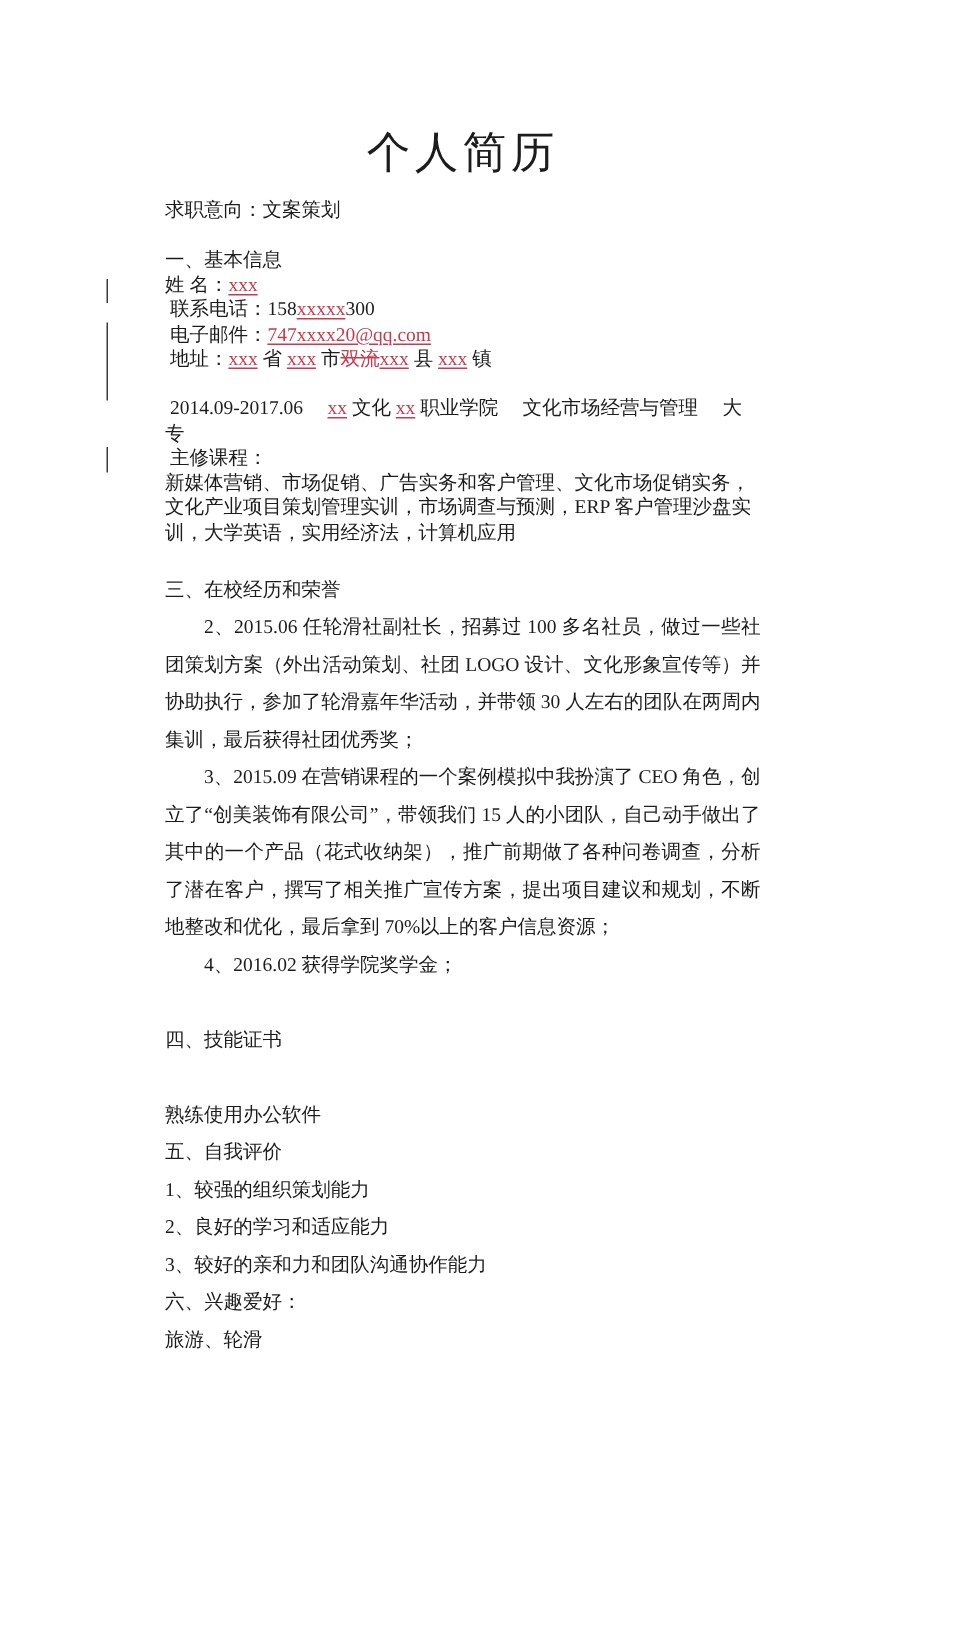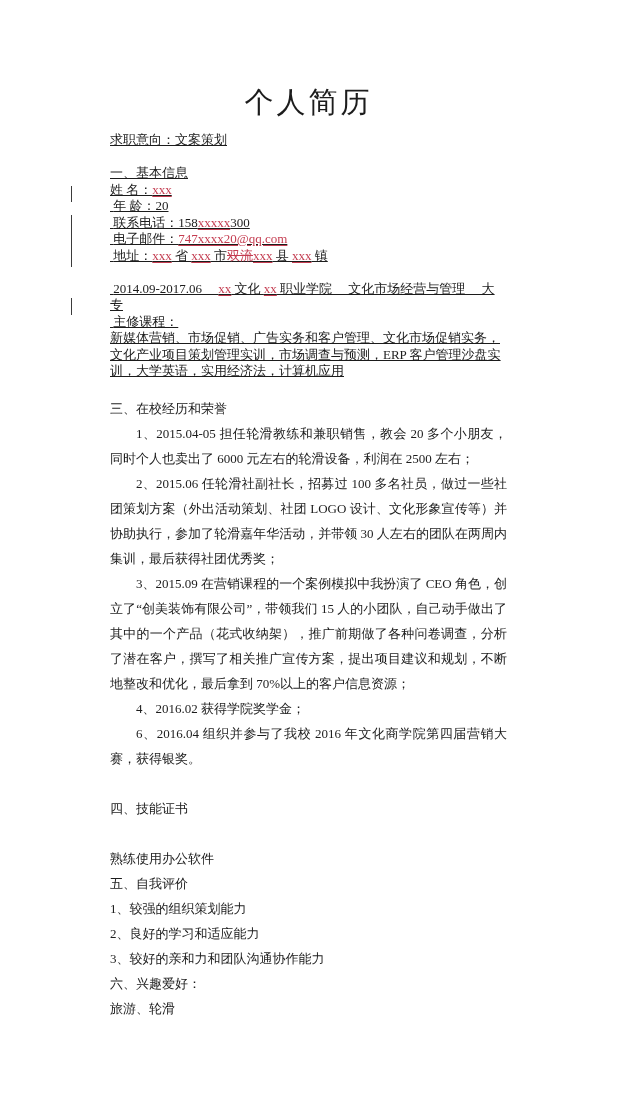--- a/index.html
+++ b/index.html
@@ -28,21 +28,21 @@
     color: var(--ink, #1c1c1c);
     line-height: 36px;
     margin: 0 0 12px 0;
   }
   .content p {
     margin: 0;
     font-size: 13px;
     color: var(--ink, #1c1c1c);
     white-space: pre-wrap;
   }
-  .ln-s { line-height: 16.5px; min-height: 16.5px; text-decoration: underline; }
+  .ln-s { line-height: 16.5px; min-height: 16.5px; }
   .ln-l { line-height: 25px; min-height: 25px; text-align: justify; }
   .indent { text-indent: 2em; }
   .ins {
     color: var(--rev, #c43c50);
     text-decoration: underline;
     text-underline-offset: 2px;
   }
   .del {
     color: var(--rev, #c43c50);
     text-decoration: line-through;
@@ -57,35 +57,32 @@
 <body>
 
 <div class="page">
   <div class="content">
     <h1 class="doc-title">个人简历</h1>
     <div>
         <p class="ln-s"><span>求职意向：文案策划</span></p>
         <p class="ln-s"></p>
         <p class="ln-s"><span>一、基本信息</span></p>
         <p class="ln-s"><span>姓 名：</span><span class="ins">xxx</span></p>
-        <p class="ln-s"><span> 年 龄：20</span></p>
         <p class="ln-s"><span> 联系电话：158</span><span class="ins">xxxxx</span><span>300</span></p>
         <p class="ln-s"><span> 电子邮件：</span><span class="ins">747xxxx20@qq.com</span></p>
         <p class="ln-s"><span> 地址：</span><span class="ins">xxx</span><span> 省 </span><span class="ins">xxx</span><span> 市</span><span class="del">双流</span><span class="ins">xxx</span><span> 县 </span><span class="ins">xxx</span><span> 镇</span></p>
         <p class="ln-s"></p>
         <p class="ln-s"><span> 2014.09-2017.06　 </span><span class="ins">xx</span><span> 文化 </span><span class="ins">xx</span><span> 职业学院　 文化市场经营与管理　 大专</span></p>
         <p class="ln-s"><span> 主修课程：</span></p>
         <p class="ln-s"><span>新媒体营销、市场促销、广告实务和客户管理、文化市场促销实务，文化产业项目策划管理实训，市场调查与预测，ERP 客户管理沙盘实训，大学英语，实用经济法，计算机应用</span></p>
         <p class="ln-s"></p>
         <p class="ln-l"><span>三、在校经历和荣誉</span></p>
-        <p class="ln-l indent"><span>1、2015.04-05 担任轮滑教练和兼职销售，教会 20 多个小朋友，同时个人也卖出了 6000 元左右的轮滑设备，利润在 2500 左右；</span></p>
         <p class="ln-l indent"><span>2、2015.06 任轮滑社副社长，招募过 100 多名社员，做过一些社团策划方案（外出活动策划、社团 LOGO 设计、文化形象宣传等）并协助执行，参加了轮滑嘉年华活动，并带领 30 人左右的团队在两周内集训，最后获得社团优秀奖；</span></p>
         <p class="ln-l indent"><span>3、2015.09 在营销课程的一个案例模拟中我扮演了 CEO 角色，创立了“创美装饰有限公司”，带领我们 15 人的小团队，自己动手做出了其中的一个产品（花式收纳架），推广前期做了各种问卷调查，分析了潜在客户，撰写了相关推广宣传方案，提出项目建议和规划，不断地整改和优化，最后拿到 70%以上的客户信息资源；</span></p>
         <p class="ln-l indent"><span>4、2016.02 获得学院奖学金；</span></p>
-        <p class="ln-l indent"><span>6、2016.04 组织并参与了我校 2016 年文化商学院第四届营销大赛，获得银奖。</span></p>
         <p class="ln-l"></p>
         <p class="ln-l"><span>四、技能证书</span></p>
         <p class="ln-l"></p>
         <p class="ln-l"><span>熟练使用办公软件</span></p>
         <p class="ln-l"><span>五、自我评价</span></p>
         <p class="ln-l"><span>1、较强的组织策划能力</span></p>
         <p class="ln-l"><span>2、良好的学习和适应能力</span></p>
         <p class="ln-l"><span>3、较好的亲和力和团队沟通协作能力</span></p>
         <p class="ln-l"><span>六、兴趣爱好：</span></p>
         <p class="ln-l"><span>旅游、轮滑</span></p>

